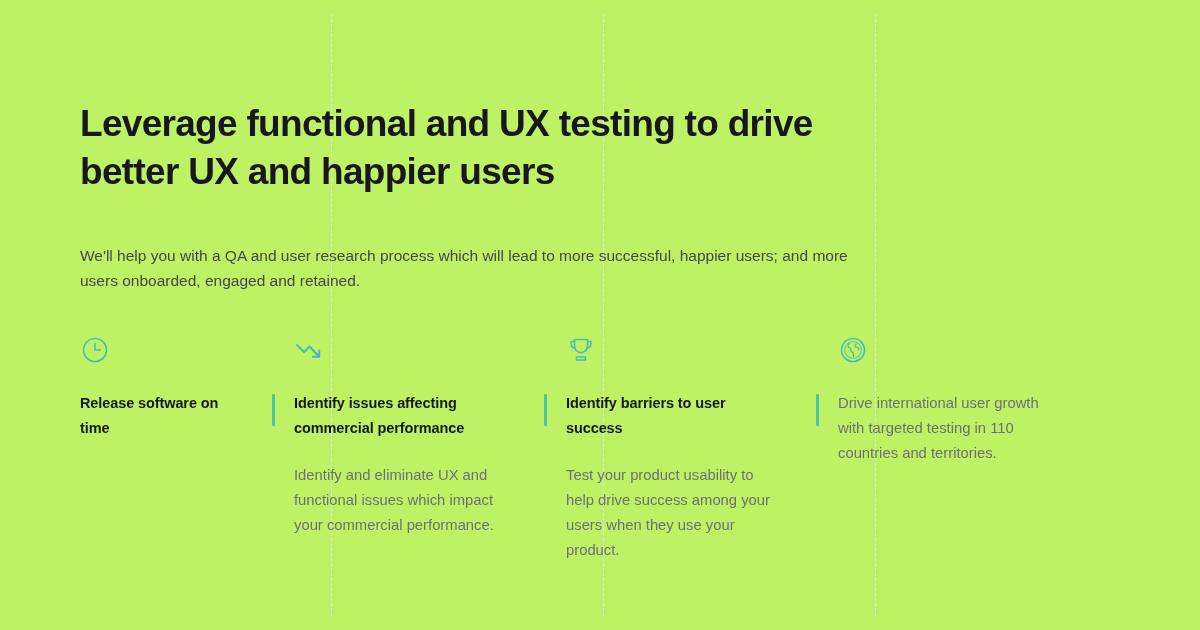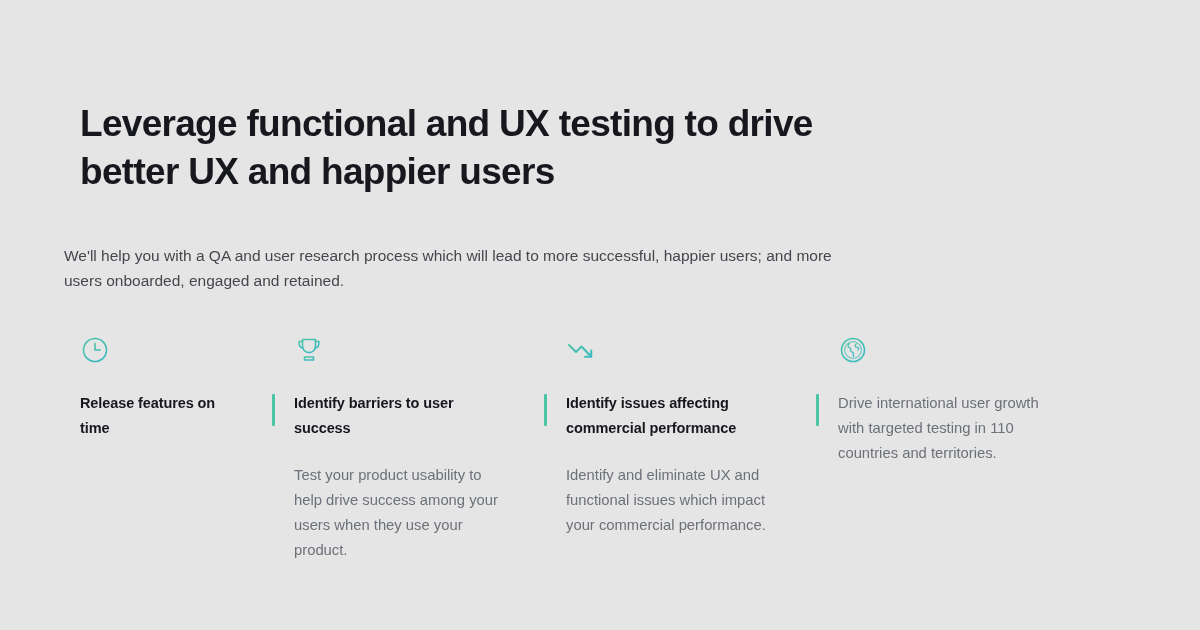--- a/index.html
+++ b/index.html
@@ -14,21 +14,21 @@
     background: #ffffff;
     font-family: "Liberation Sans", sans-serif;
     color: #1d1d1f;
     -webkit-font-smoothing: antialiased;
   }
 
   .page {
     position: relative;
     width: 1200px;
     height: 630px;
-    background: #e5e5e5;
+    background: #bef264;
   }
 
   
   .divider {
     position: absolute;
     top: 14px;
     bottom: 14px;
     width: 1px;
     border-left: 1px dashed #e4e4e6;
     pointer-events: none;
@@ -47,21 +47,21 @@
     line-height: 48px;
     font-weight: 700;
     letter-spacing: -0.7px;
     color: #16181d;
     font-family: "Liberation Sans", sans-serif;
   }
 
   
   .subhead {
     position: absolute;
-    left: 64px;
+    left: 80px;
     top: 243px;
     width: 775px;
     font-size: 15.5px;
     line-height: 25px;
     color: #44474d;
     font-weight: 400;
   }
 
   
   .columns {
@@ -138,22 +138,42 @@
             <linearGradient id="g1" x1="0" y1="0" x2="1" y2="1">
               <stop offset="0%" stop-color="#4ec4a6"></stop>
               <stop offset="100%" stop-color="#3bb8c4"></stop>
             </linearGradient>
           </defs>
           <circle cx="15" cy="15" r="11.5" stroke="url(#g1)" stroke-width="1.6" fill="none"></circle>
           <path d="M15 8.2 V15 H20.2" stroke="url(#g1)" stroke-width="1.6" stroke-linecap="round" stroke-linejoin="round" fill="none"></path>
         </svg>
       </span>
       <div class="feature-head">
-        <span>Release features on time</span>
-      </div>
+        <span>Release software on time</span>
+      </div>
+    </div>
+
+    <div class="col c2">
+      <span class="icon-wrap">
+        <svg width="32" height="30" viewBox="0 0 32 30" fill="none">
+          <defs>
+            <linearGradient id="g2" x1="0" y1="0" x2="1" y2="1">
+              <stop offset="0%" stop-color="#4ec4a6"></stop>
+              <stop offset="100%" stop-color="#3bb8c4"></stop>
+            </linearGradient>
+          </defs>
+          <path d="M3 10 L10 17 L15.5 11.5 L25 21.5" stroke="url(#g2)" stroke-width="2.1" stroke-linecap="round" stroke-linejoin="round" fill="none"></path>
+          <path d="M25.2 15.6 L25.2 21.8 L19 21.8" stroke="url(#g2)" stroke-width="2.1" stroke-linecap="round" stroke-linejoin="round" fill="none"></path>
+        </svg>
+      </span>
+      <div class="feature-head">
+        <span class="accent-bar"></span>
+        <span>Identify issues affecting commercial performance</span>
+      </div>
+      <div class="feature-body">Identify and eliminate UX and functional issues which impact your commercial performance.</div>
     </div>
 
     <div class="col c3">
       <span class="icon-wrap">
         <svg width="30" height="32" viewBox="0 0 30 32" fill="none">
           <defs>
             <linearGradient id="g3" x1="0" y1="0" x2="1" y2="1">
               <stop offset="0%" stop-color="#4ec4a6"></stop>
               <stop offset="100%" stop-color="#3bb8c4"></stop>
             </linearGradient>
@@ -166,40 +186,20 @@
           <path d="M8 27 H22" stroke="url(#g3)" stroke-width="1.6" stroke-linecap="round"></path>
         </svg>
       </span>
       <div class="feature-head">
         <span class="accent-bar"></span>
         <span>Identify barriers to user success</span>
       </div>
       <div class="feature-body">Test your product usability to help drive success among your users when they use your product.</div>
     </div>
 
-    <div class="col c2">
-      <span class="icon-wrap">
-        <svg width="32" height="30" viewBox="0 0 32 30" fill="none">
-          <defs>
-            <linearGradient id="g2" x1="0" y1="0" x2="1" y2="1">
-              <stop offset="0%" stop-color="#4ec4a6"></stop>
-              <stop offset="100%" stop-color="#3bb8c4"></stop>
-            </linearGradient>
-          </defs>
-          <path d="M3 10 L10 17 L15.5 11.5 L25 21.5" stroke="url(#g2)" stroke-width="2.1" stroke-linecap="round" stroke-linejoin="round" fill="none"></path>
-          <path d="M25.2 15.6 L25.2 21.8 L19 21.8" stroke="url(#g2)" stroke-width="2.1" stroke-linecap="round" stroke-linejoin="round" fill="none"></path>
-        </svg>
-      </span>
-      <div class="feature-head">
-        <span class="accent-bar"></span>
-        <span>Identify issues affecting commercial performance</span>
-      </div>
-      <div class="feature-body">Identify and eliminate UX and functional issues which impact your commercial performance.</div>
-    </div>
-
     <div class="col c4">
       <span class="icon-wrap">
         <svg width="30" height="30" viewBox="0 0 30 30" fill="none">
           <defs>
             <linearGradient id="g4" x1="0" y1="0" x2="1" y2="1">
               <stop offset="0%" stop-color="#4ec4a6"></stop>
               <stop offset="100%" stop-color="#3bb8c4"></stop>
             </linearGradient>
           </defs>
           <circle cx="15" cy="15" r="11.5" stroke="url(#g4)" stroke-width="1.6" fill="none"></circle>

